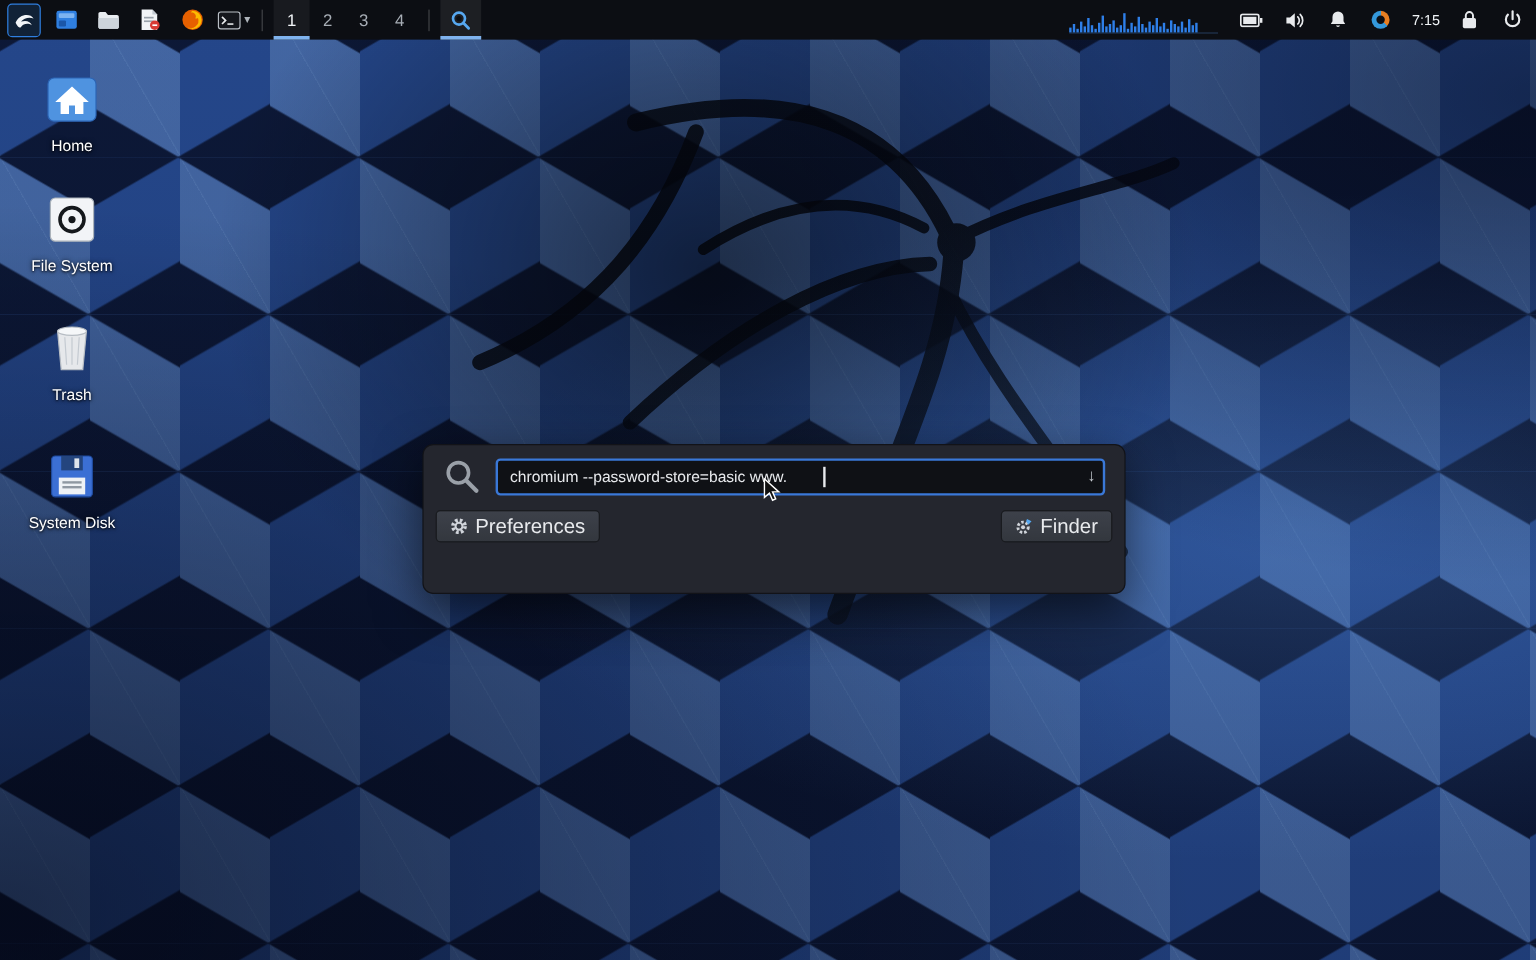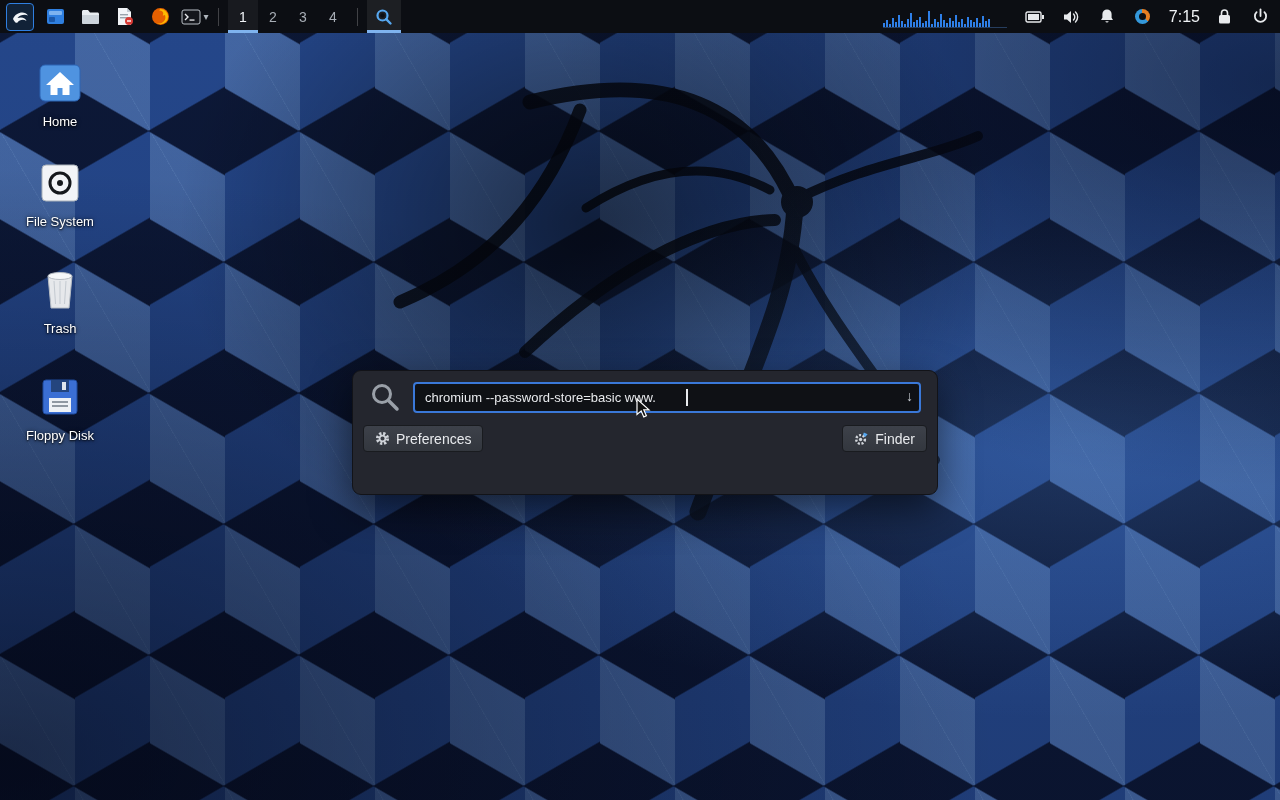--- a/index.html
+++ b/index.html
@@ -44,21 +44,21 @@
     font-size:14px; color:#a7adb5; border-bottom:3px solid transparent; padding-top:3px; }
   .ws.active { color:#f2f5f8; border-bottom-color:#7fb3ee; background:rgba(255,255,255,.05); }
   .taskbtn { height:33px; width:34px; display:flex; align-items:center; justify-content:center;
     border-bottom:3px solid #7fb3ee; background:rgba(255,255,255,.07); padding-top:3px; }
   .spacer { flex:1; }
   .cpu-graph { width:124px; height:22px; display:flex; align-items:flex-end; gap:1px;
     margin-right:14px; border-bottom:1px solid rgba(90,150,235,.35); }
   .cpu-graph i { display:block; width:2px; background:#2e7fe8; }
   .ricon { height:28px; width:28px; display:flex; align-items:center; justify-content:center; }
   .ricon + .ricon { margin-left:8px; }
-  .clock { font-size:16px; color:#f0f3f6; margin:0 10px 0 12px; }
+  .clock { font-size:12px; color:#f0f3f6; margin:0 10px 0 12px; }
   .update-ring { width:15px; height:15px; border-radius:50%;
     background:conic-gradient(#e67e22 0 130deg,#3498db 130deg 360deg); position:relative; }
   .update-ring::after { content:""; position:absolute; inset:4px; border-radius:50%; background:#0c0e13; }
 
   
   .dicon { position:absolute; width:96px; text-align:center; }
   .dicon .glyph { height:50px; display:flex; align-items:center; justify-content:center; }
   .dicon .lbl { margin-top:6px; font-size:13px; color:#ffffff;
     text-shadow:0 1px 2px rgba(0,0,0,.9), 0 0 4px rgba(0,0,0,.7); }
 
@@ -80,21 +80,21 @@
   .entry { width:100%; height:31px; background:#0f1115; border:2px solid #3a78d8;
     border-radius:4px; color:#e8eaed; font-size:13px; padding:0 26px 0 10px;
     font-family:"Liberation Sans","DejaVu Sans",sans-serif; outline:none; }
   .caret { position:absolute; left:273px; top:7px; width:1.5px; height:17px;
     background:#e8eaed; animation:blink 1.1s steps(1) infinite; }
   @keyframes blink { 50% { opacity:0; } }
   .entry-arrow { position:absolute; right:8px; top:6px; color:#c8cdd3; font-size:14px; }
   .row2 { display:flex; justify-content:space-between; padding:0 10px; margin-top:12px; }
   .btn { height:27px; display:flex; align-items:center; gap:6px; padding:0 11px;
     background:linear-gradient(#3d414a,#33373e); border:1px solid #191b1f;
-    border-radius:4px; color:#e8eaed; font-size:14px; }
+    border-radius:4px; color:#e8eaed; font-size:17px; }
 
   .cursor { position:absolute; left:636px; top:398px; z-index:60; }
 </style>
 </head>
 <body>
 
 <div class="screen">
 
   <div class="wallpaper"></div>
 
@@ -308,21 +308,21 @@
     <div class="glyph">
       <svg width="42" height="42" viewBox="0 0 42 42">
         <rect x="4" y="4" width="34" height="34" rx="3" fill="#3b6fd4" stroke="#1f4a9c"></rect>
         <rect x="12" y="4" width="18" height="12" fill="#24457e"></rect>
         <rect x="23" y="6" width="4" height="8" fill="#dfe5ec"></rect>
         <rect x="10" y="22" width="22" height="14" fill="#eef1f5"></rect>
         <rect x="13" y="25" width="16" height="2" fill="#8f98a2"></rect>
         <rect x="13" y="29" width="16" height="2" fill="#8f98a2"></rect>
       </svg>
     </div>
-    <div class="lbl">Floppy Disk</div>
+    <div class="lbl">System Disk</div>
   </div>
 
   <div class="dialog">
 
     <div class="row1">
       <svg width="32" height="32" viewBox="0 0 32 32">
         <circle cx="13" cy="13" r="8.5" fill="none" stroke="#9aa0a8" stroke-width="3"></circle>
         <line x1="19.5" y1="19.5" x2="28" y2="28" stroke="#9aa0a8" stroke-width="3.5" stroke-linecap="round"></line>
       </svg>
       <div class="entry-wrap">

